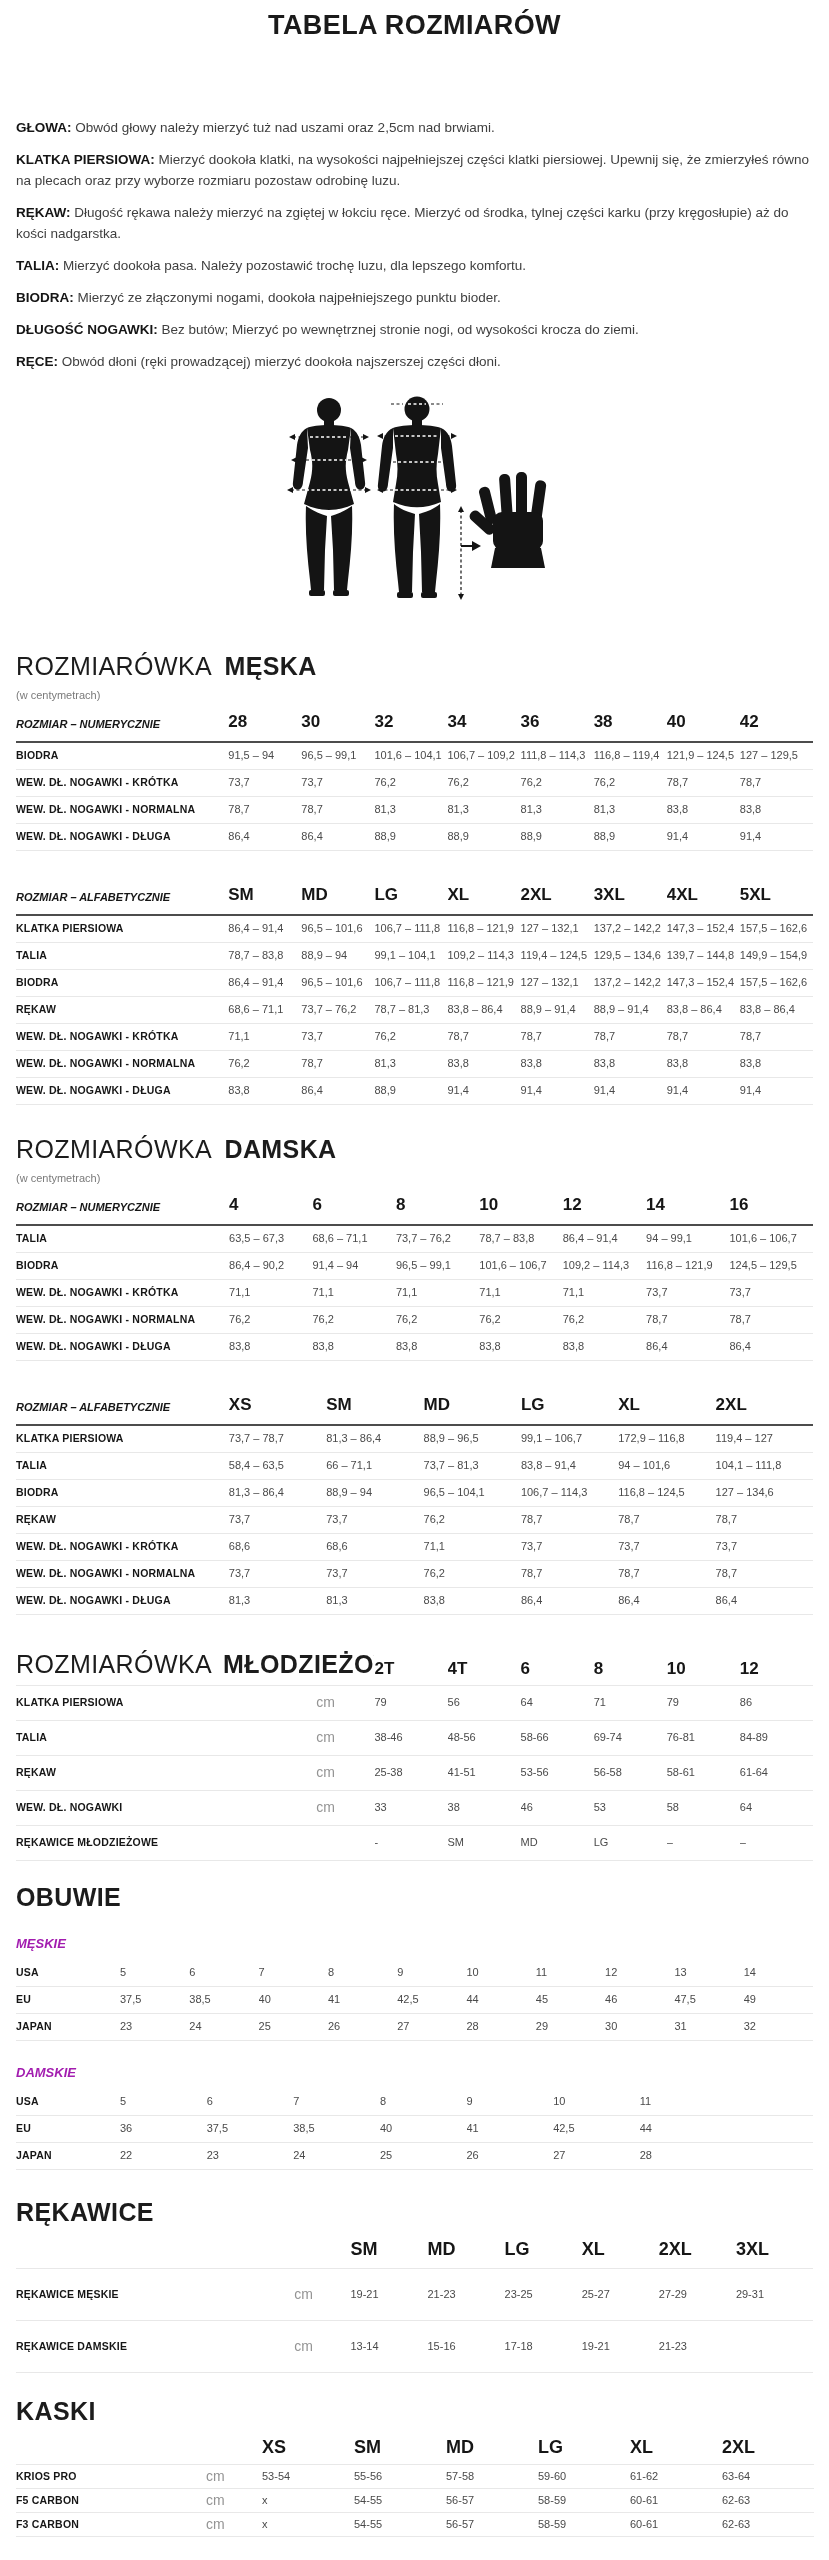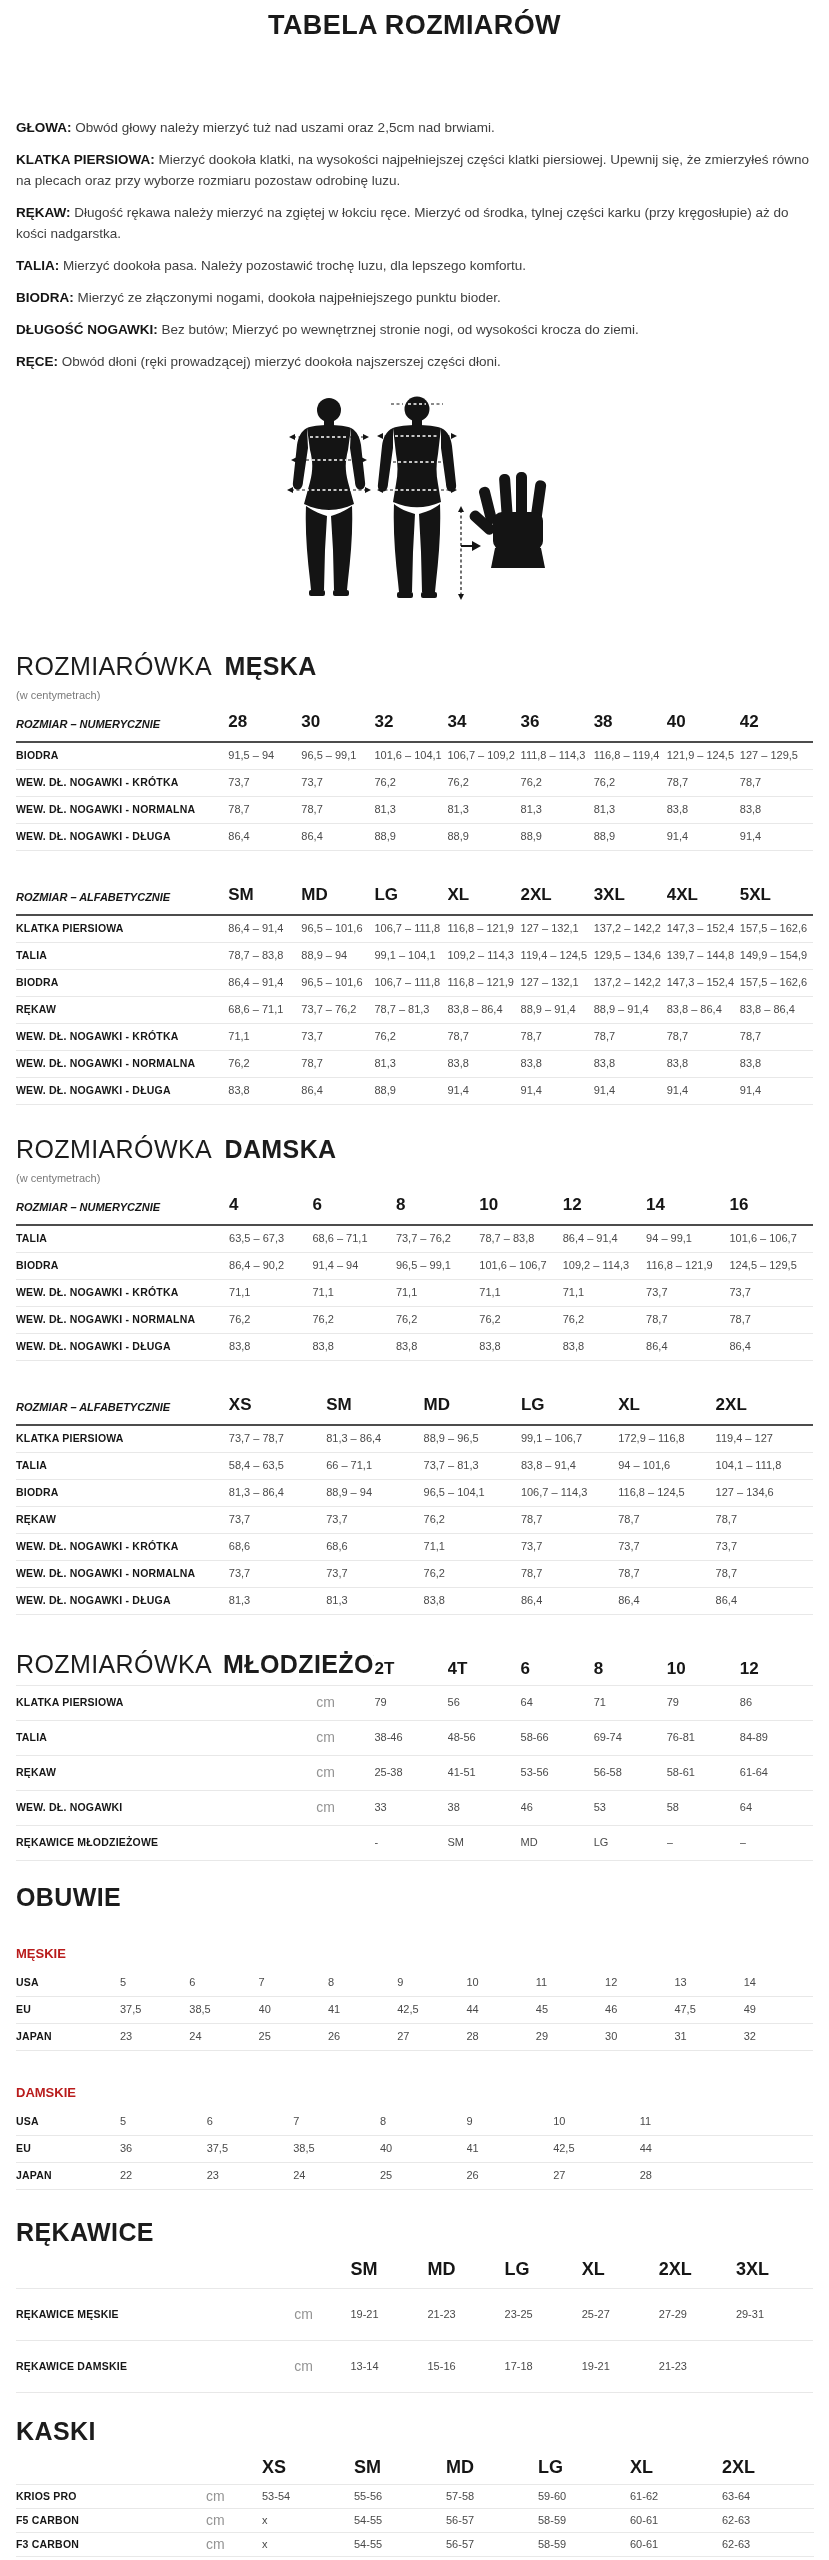--- a/index.html
+++ b/index.html
@@ -27,21 +27,21 @@
   .dark-head thead th{border-bottom:2px solid #4c4c4c}
   .heading-cell{font-size:25px;color:#1c1c1c;letter-spacing:.4px;line-height:30px}
   .sec-mens{margin-top:24px}
   .tbl-numeric{margin-top:4px}
   .tbl-alpha{margin-top:28px}
   .sec-womens{margin-top:30px}
   .sec-youth{margin-top:30px}
   .youth-tbl thead th{padding-top:4px;padding-bottom:6px}
   .youth-tbl td{padding-top:10px;padding-bottom:11px}
   .sec-shoes{margin-top:22px}
-  .sub-label{margin-top:34px;font-weight:bold;font-size:13px;color:#b91c1c;line-height:16px}
+  .sub-label{margin-top:24px;font-style:italic;font-weight:bold;font-size:13px;color:#a21caf;line-height:16px}
   .shoe-tbl{margin-top:8px}
   .shoe-tbl td{padding-top:6px;padding-bottom:7px}
   .sec-gloves{margin-top:28px}
   .glove-tbl{margin-top:6px}
   .glove-tbl thead th{padding-top:6px;padding-bottom:9px;font-size:18px}
   .glove-tbl td{padding-top:19px;padding-bottom:19px}
   .sec-helmets{margin-top:24px}
   .helmet-tbl{margin-top:6px}
   .helmet-tbl thead th{padding-top:5px;padding-bottom:7px;font-size:18px}
   .helmet-tbl td{padding-top:5px;padding-bottom:5px}

